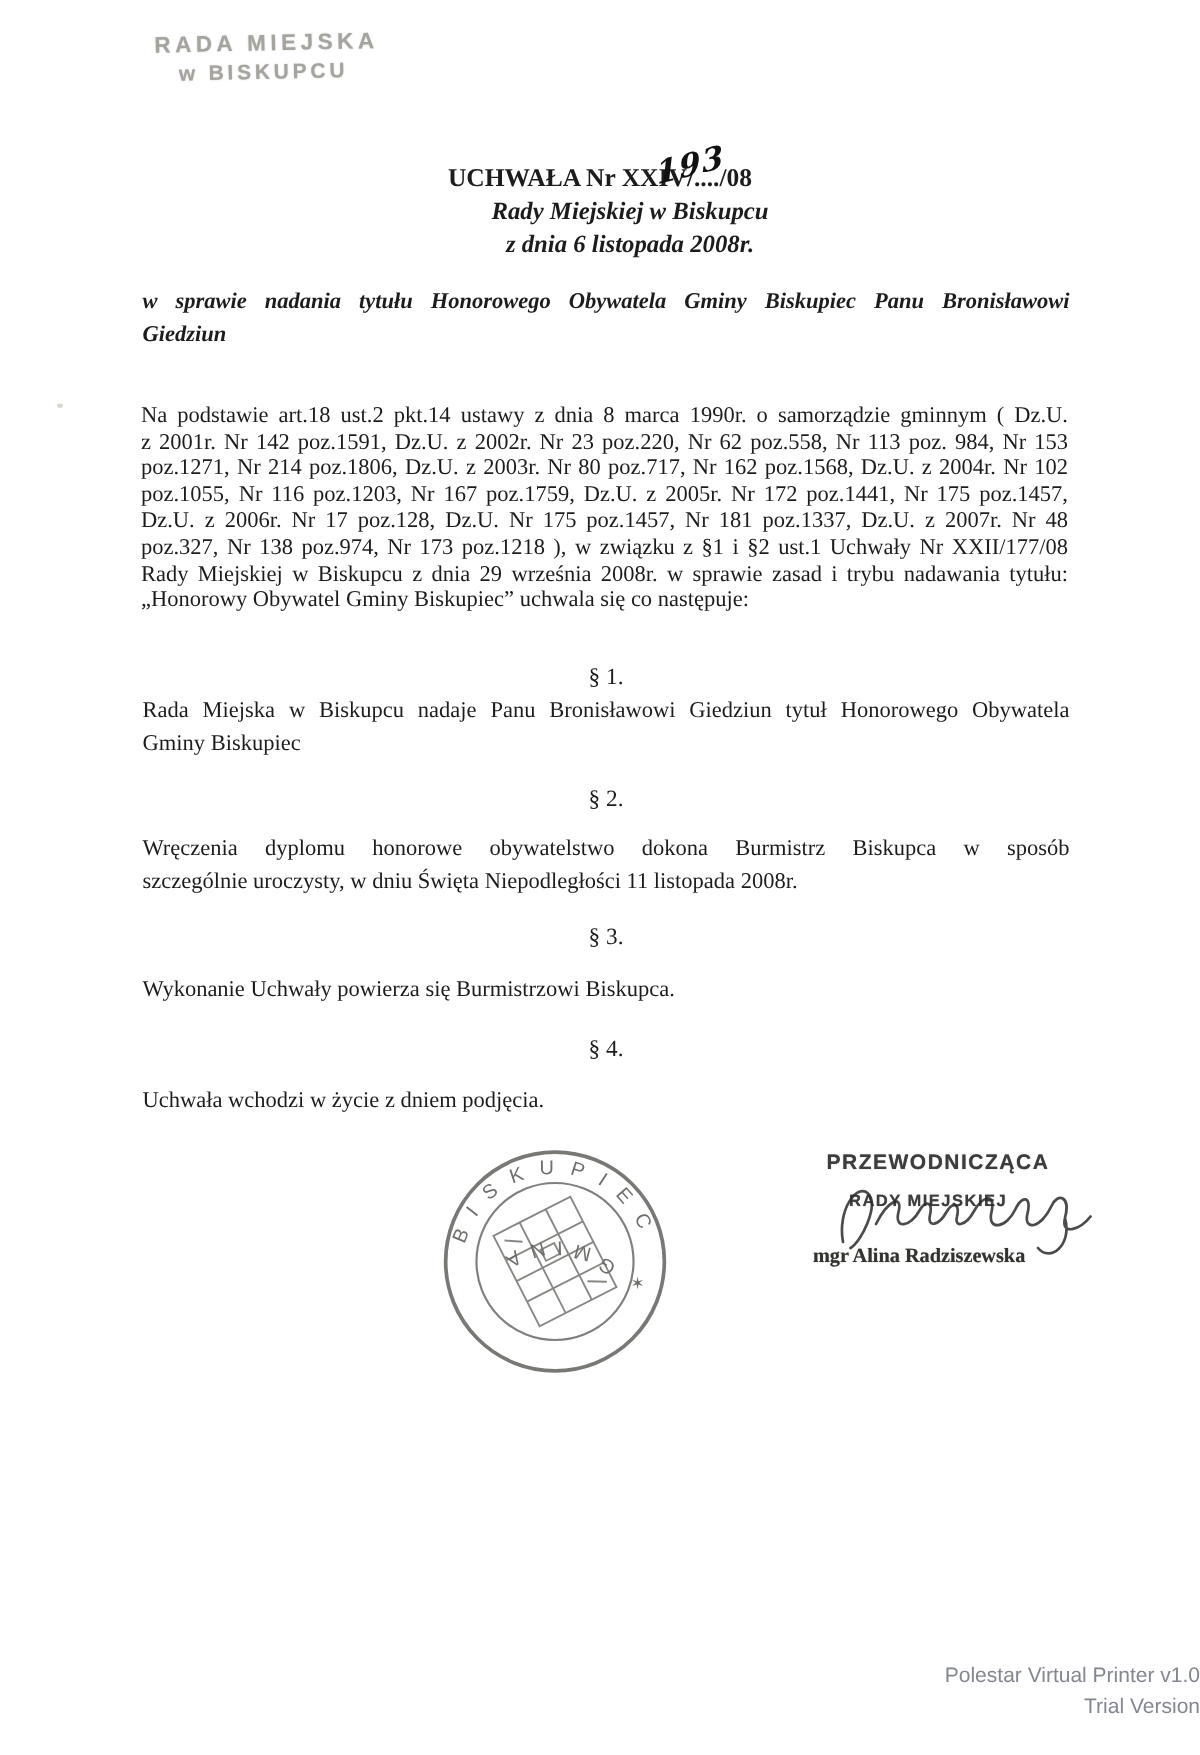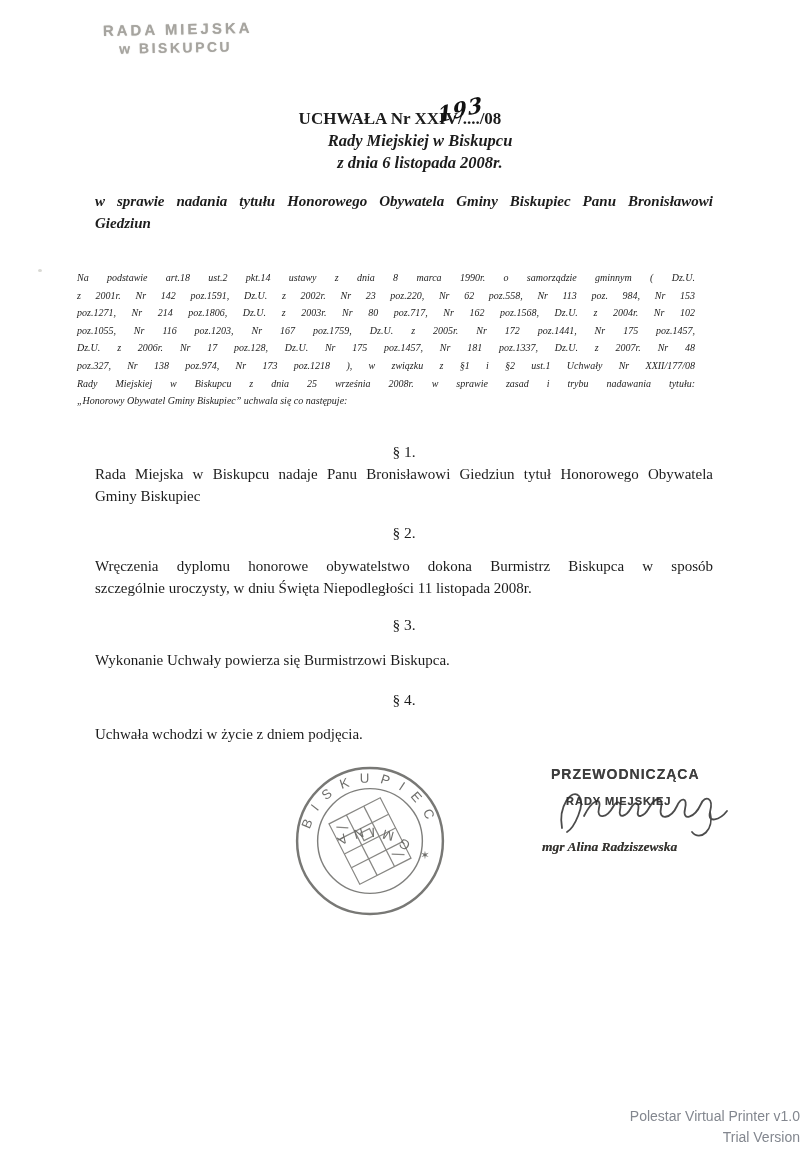--- a/index.html
+++ b/index.html
@@ -25,38 +25,38 @@
   .handwritten-number{
     position:absolute;left:437px;top:-9px;
     font-family:"DejaVu Serif", serif;font-style:italic;font-weight:bold;
     font-size:21px;color:#111;
     transform:rotate(-14deg) skewX(-10deg);letter-spacing:1px;
   }
 
   .subject{position:absolute;left:95px;top:191px;width:618px;
     font-size:15px;font-weight:bold;font-style:italic;line-height:21.5px;}
 
-  .preamble{position:absolute;left:77px;top:269px;width:618px;font-size:10px;line-height:17.6px;font-style:italic;}
+  .preamble{position:absolute;left:94px;top:269px;width:618px;font-size:15px;line-height:17.6px;}
 
   .jline{text-align:justify;text-align-last:justify;white-space:nowrap;}
   .lline{text-align:left;white-space:nowrap;}
 
   .sec-heading{position:absolute;left:95px;width:618px;text-align:center;font-size:15.5px;}
   .sec-text{position:absolute;left:95px;width:618px;font-size:15px;line-height:21.5px;}
 
   
   .seal{position:absolute;left:293px;top:764px;width:154px;height:154px;opacity:.88;}
 
   
   .sig-block{position:absolute;left:540px;top:766px;width:220px;
     font-family:"Liberation Sans", sans-serif;color:#3d3d3d;}
   .sig-block .s1{font-size:14px;font-weight:bold;letter-spacing:1px;text-shadow:0 0 .6px #6a6a6a;padding-left:11px;}
   .sig-block .s2{font-size:11px;font-weight:bold;letter-spacing:1px;padding-left:26px;margin-top:13px;text-shadow:0 0 .6px #6a6a6a;}
-  .sig-name{font-family:"Liberation Serif", serif;font-style:italic;font-weight:bold;
-    font-size:13.5px;color:#35332f;margin-top:32px;padding-left:2px;text-shadow:0 0 .6px #777;}
+  .sig-name{font-family:"Liberation Serif", serif;font-weight:bold;
+    font-size:13.5px;color:#35332f;margin-top:22px;padding-left:2px;text-shadow:0 0 .6px #777;}
   .sig-scribble{position:absolute;left:12px;top:16px;width:185px;height:62px;}
 
   
   .footer{position:absolute;left:616px;top:1106px;width:184px;
     font-family:"Liberation Sans", sans-serif;font-size:14px;line-height:21px;color:#83878f;text-align:right;}
   .footer .f3{font-weight:bold;color:#6f737d;letter-spacing:.3px;}
 
   .artifact-dot{position:absolute;left:38px;top:269px;width:4px;height:3px;background:#d9d9d4;border-radius:50%;}
 </style>
 </head>
@@ -83,21 +83,21 @@
     <div class="lline">Giedziun</div>
   </div>
 
   <div class="preamble">
     <div class="jline">Na podstawie art.18 ust.2 pkt.14 ustawy z dnia 8 marca 1990r. o samorządzie gminnym ( Dz.U.</div>
     <div class="jline">z 2001r. Nr 142 poz.1591, Dz.U. z 2002r. Nr 23 poz.220, Nr 62 poz.558, Nr 113 poz. 984, Nr 153</div>
     <div class="jline">poz.1271, Nr 214 poz.1806, Dz.U. z 2003r. Nr 80 poz.717, Nr 162 poz.1568, Dz.U. z 2004r. Nr 102</div>
     <div class="jline">poz.1055, Nr 116 poz.1203, Nr 167 poz.1759, Dz.U. z 2005r. Nr 172 poz.1441, Nr 175 poz.1457,</div>
     <div class="jline">Dz.U. z 2006r. Nr 17 poz.128, Dz.U. Nr 175 poz.1457, Nr 181 poz.1337, Dz.U. z 2007r. Nr 48</div>
     <div class="jline">poz.327, Nr 138 poz.974, Nr 173 poz.1218 ), w związku z §1 i §2 ust.1 Uchwały Nr XXII/177/08</div>
-    <div class="jline">Rady Miejskiej w Biskupcu z dnia 25 września 2008r. w sprawie zasad i trybu nadawania tytułu:</div>
+    <div class="jline">Rady Miejskiej w Biskupcu z dnia 29 września 2008r. w sprawie zasad i trybu nadawania tytułu:</div>
     <div class="lline">„Honorowy Obywatel Gminy Biskupiec” uchwala się co następuje:</div>
   </div>
 
   <div class="sec-heading" style="top:443px">§ 1.</div>
   <div class="sec-text" style="top:464px">
     <div class="jline">Rada Miejska w Biskupcu nadaje Panu Bronisławowi Giedziun tytuł Honorowego Obywatela</div>
     <div class="lline">Gminy Biskupiec</div>
   </div>
 
   <div class="sec-heading" style="top:524px">§ 2.</div>

